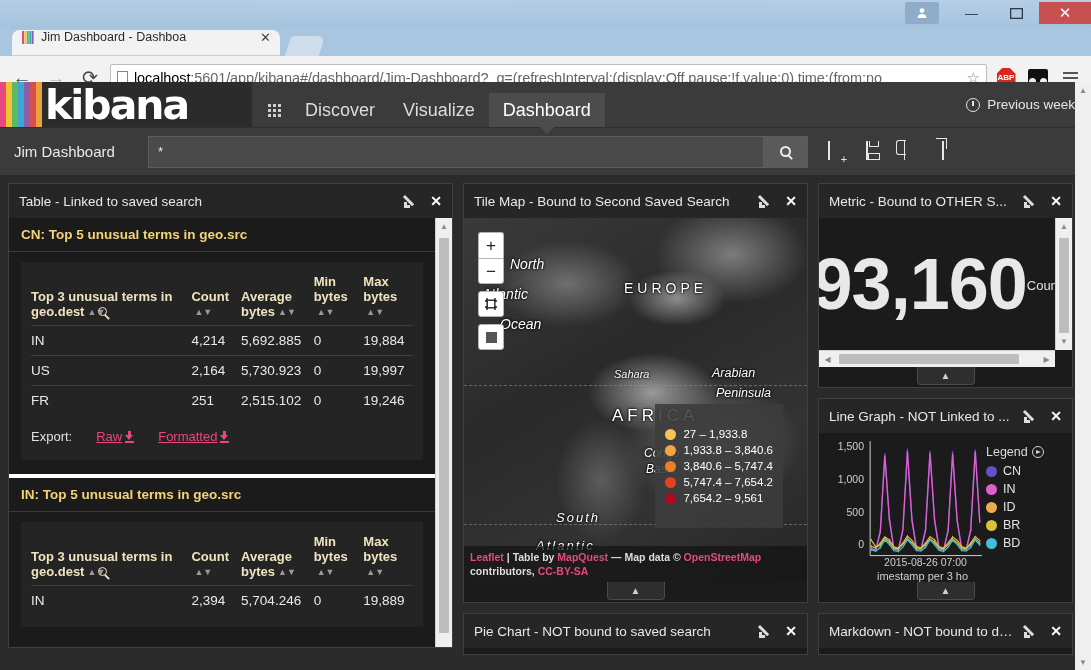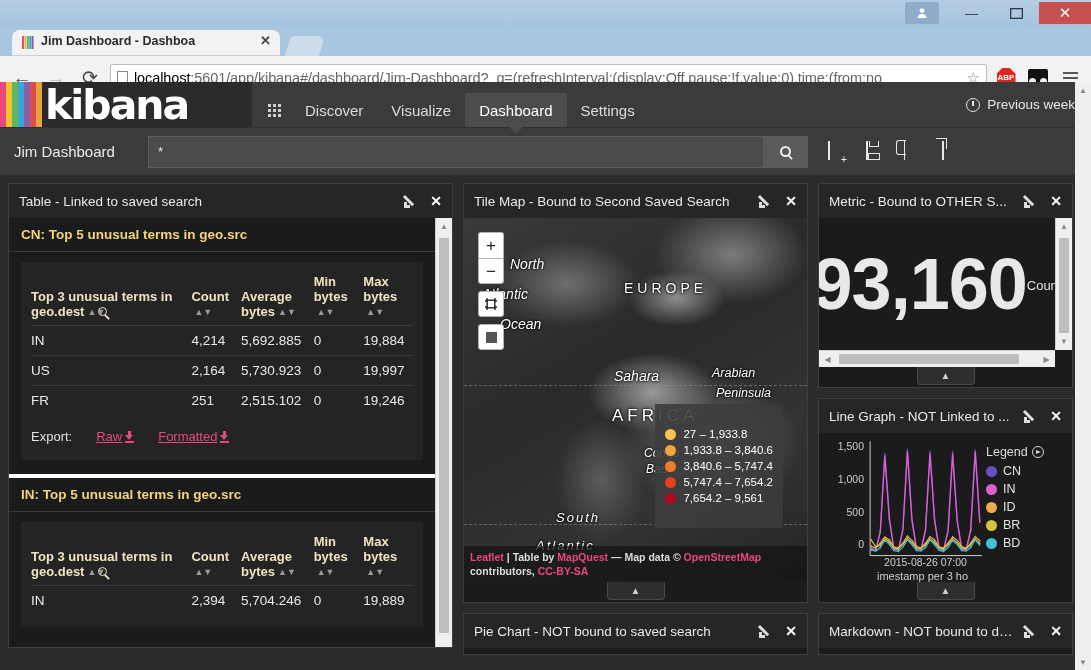--- a/index.html
+++ b/index.html
@@ -17,22 +17,22 @@
               background:linear-gradient(#b5cde4,#a6c3de); padding-right:0; }
   .wbtn { width:45px; height:22px; margin-top:2px; display:flex; align-items:center; justify-content:center;
           color:#2a3a4a; font-size:13px; }
   .wbtn.user { background:#8fadc8; width:34px; border-radius:2px; margin-right:10px;}
   .wbtn.close { background:#c75050; color:#fff; width:52px; font-size:15px; }
 
   
   #tabstrip { height:28px; position:relative; padding-left:10px; }
   #tab { position:absolute; left:12px; top:2px; height:26px; width:268px;
          background:#f2f2f2; border-radius:8px 8px 0 0;
-         display:flex; align-items:flex-end; padding:0 6px 8px 10px; gap:6px;
-         box-shadow:0 -1px 0 #cfcfcf inset;font-weight:bold; }
+         display:flex; align-items:flex-start; padding:0 6px 8px 10px; gap:6px;
+         box-shadow:0 -1px 0 #cfcfcf inset; }
   #tab .favicon { width:13px; height:13px; display:block; flex:0 0 auto; }
   #tab .tabtitle { font-size:12.5px; color:#2b2b2b; white-space:nowrap; overflow:hidden;
                    text-overflow:clip; flex:1 1 auto; }
   #tab .tabclose { font-size:13px; color:#444; padding:0 3px; }
   #newtab { position:absolute; left:288px; top:8px; width:34px; height:20px;
             background:#cdddeb; border-radius:4px 8px 0 0; transform:skewX(-18deg); }
 
   
   #toolbar { height:44px; background:#f2f2f2; display:flex; align-items:center; gap:6px;
              padding:0 8px; border-bottom:1px solid #c3c3c3; }
@@ -62,21 +62,21 @@
   #app { position:absolute; left:0; top:82px; width:1091px; height:588px;
          background:#2b2b2b; overflow:hidden; }
 
   
   #knav { height:45px; background:#3b3b3b; display:flex; align-items:stretch; position:relative; }
   #logo { width:252px; background:#2b2b2b; display:flex; align-items:center; position:relative; overflow:hidden;}
   .logobars { display:flex; height:45px; }
   .logobars i { display:block; width:6px; }
   #logoword { color:#fff; font-size:41px; font-weight:bold; letter-spacing:-2px; line-height:40px;
               margin-left:3px; font-family:"DejaVu Sans", sans-serif; }
-  .navitem { display:flex; align-items:center; padding:0 14px; color:#dcdcdc; font-size:15px;margin-top:11px; }
+  .navitem { display:flex; align-items:center; padding:0 14px; color:#dcdcdc; font-size:18px;margin-top:11px; }
   .navitem.grid { padding:0 10px 0 16px; }
   .navitem.active { background:#4c4c4c; color:#fff; position:relative; }
   .navitem.active:after { content:""; position:absolute; left:50%; bottom:-7px; margin-left:-7px;
      border-left:7px solid transparent; border-right:7px solid transparent; border-top:7px solid #4c4c4c; }
   .gridicon { display:grid; grid-template-columns:repeat(3,3px); grid-template-rows:repeat(3,3px); gap:2px; }
   .gridicon i { background:#cfcfcf; display:block; width:3px; height:3px; }
   #timepick { margin-left:auto; display:flex; align-items:center; gap:7px; padding:0 16px; color:#e6e6e6; font-size:13.5px;}
   .clock { width:14px; height:14px; border:1.6px solid #e6e6e6; border-radius:50%; position:relative; }
   .clock:before{content:"";position:absolute;left:5px;top:2.5px;width:1.6px;height:5px;background:#e6e6e6;}
 
@@ -330,23 +330,20 @@
           </span>
       </div>
       <div class="navitem">
           <span>Discover</span>
         </div>
       <div class="navitem">
           <span>Visualize</span>
         </div>
       <div class="navitem active">
           <span>Dashboard</span>
-        </div>
-      <div class="navitem">
-          <span>Settings</span>
         </div>
       <div id="timepick">
         <span class="clock"></span>
         <span>Previous week</span>
       </div>
     </div>
 
     <div id="dashhdr">
       <div id="dashtitle">Jim Dashboard</div>
       <div id="searchwrap">
@@ -486,21 +483,21 @@
                 </div>
                 <div class="mapbtn sq">
                   <span style="display:block;width:11px;height:11px;background:#555;"></span>
                 </div>
               </div>
 
               <span class="maplabel" style="left:46px;top:38px;font-size:14px;">North</span>
               <span class="maplabel" style="left:18px;top:68px;font-size:14px;">Atlantic</span>
               <span class="maplabel" style="left:36px;top:98px;font-size:14px;">Ocean</span>
               <span class="maplabel caps" style="left:160px;top:62px;font-size:14px;">EUROPE</span>
-              <span class="maplabel" style="left:150px;top:150px;font-size:14px;">Sahara</span>
+              <span class="maplabel" style="left:150px;top:150px;font-size:11px;">Sahara</span>
               <span class="maplabel" style="left:248px;top:148px;font-size:12.5px;">Arabian</span>
               <span class="maplabel" style="left:252px;top:168px;font-size:12.5px;">Peninsula</span>
               <span class="maplabel caps" style="left:148px;top:188px;font-size:17px;">AFRICA</span>
               <span class="maplabel" style="left:180px;top:228px;font-size:12px;">Congo</span>
               <span class="maplabel" style="left:182px;top:244px;font-size:12px;">Basin</span>
               <span class="maplabel" style="left:92px;top:292px;font-size:13px;letter-spacing:2px;">South</span>
               <span class="maplabel" style="left:72px;top:320px;font-size:13px;letter-spacing:2px;">Atlantic</span>
 
               <div class="maplegend">
                 <div class="legrow">

